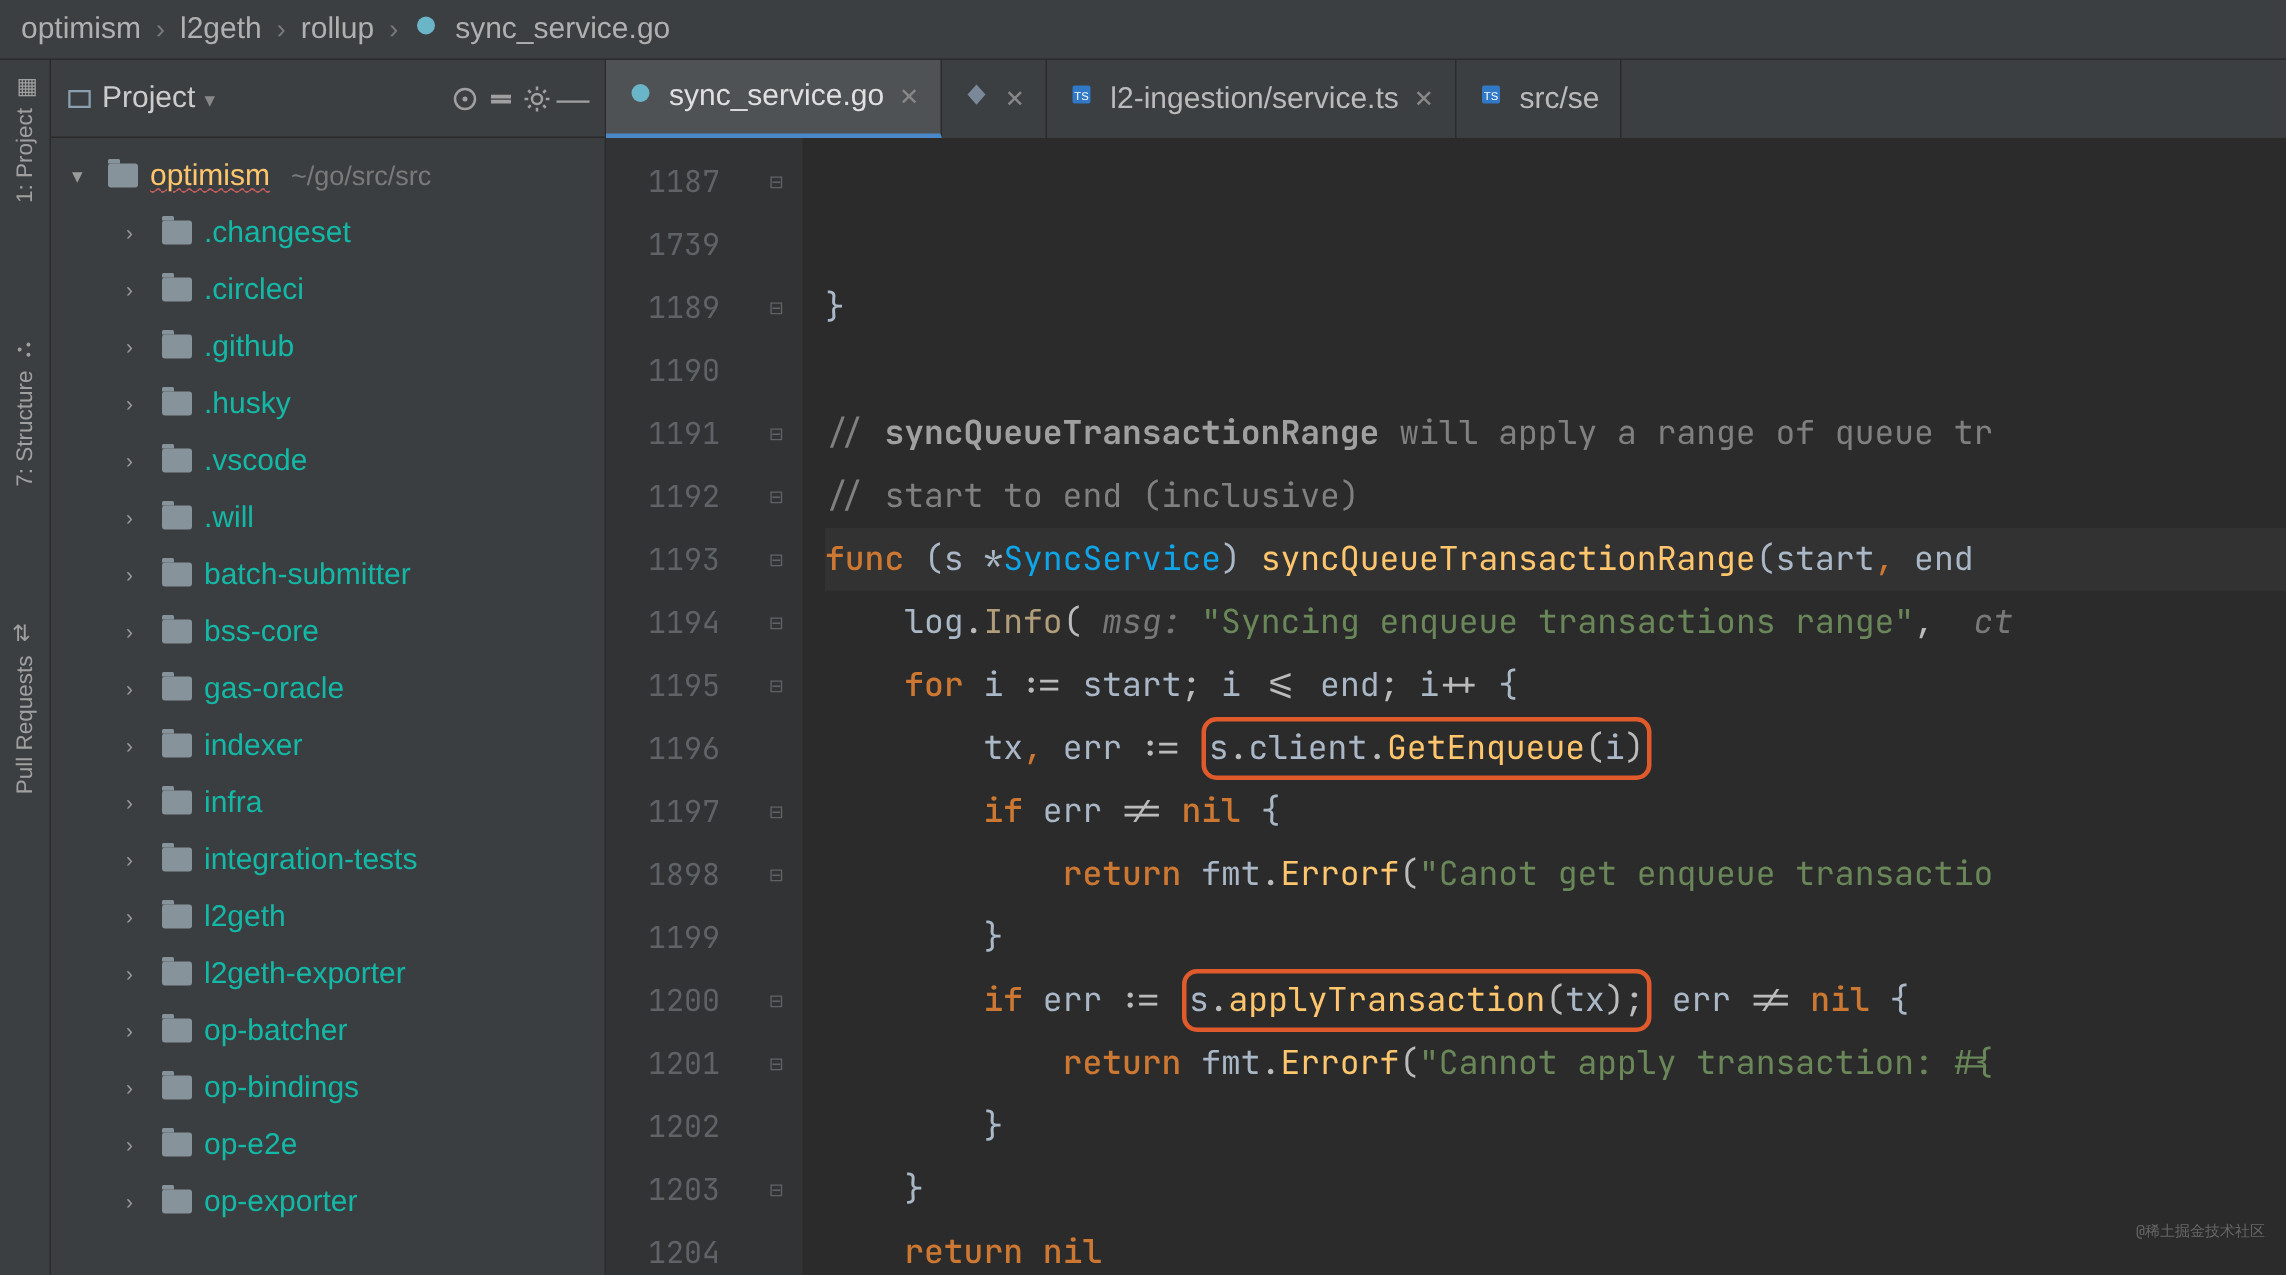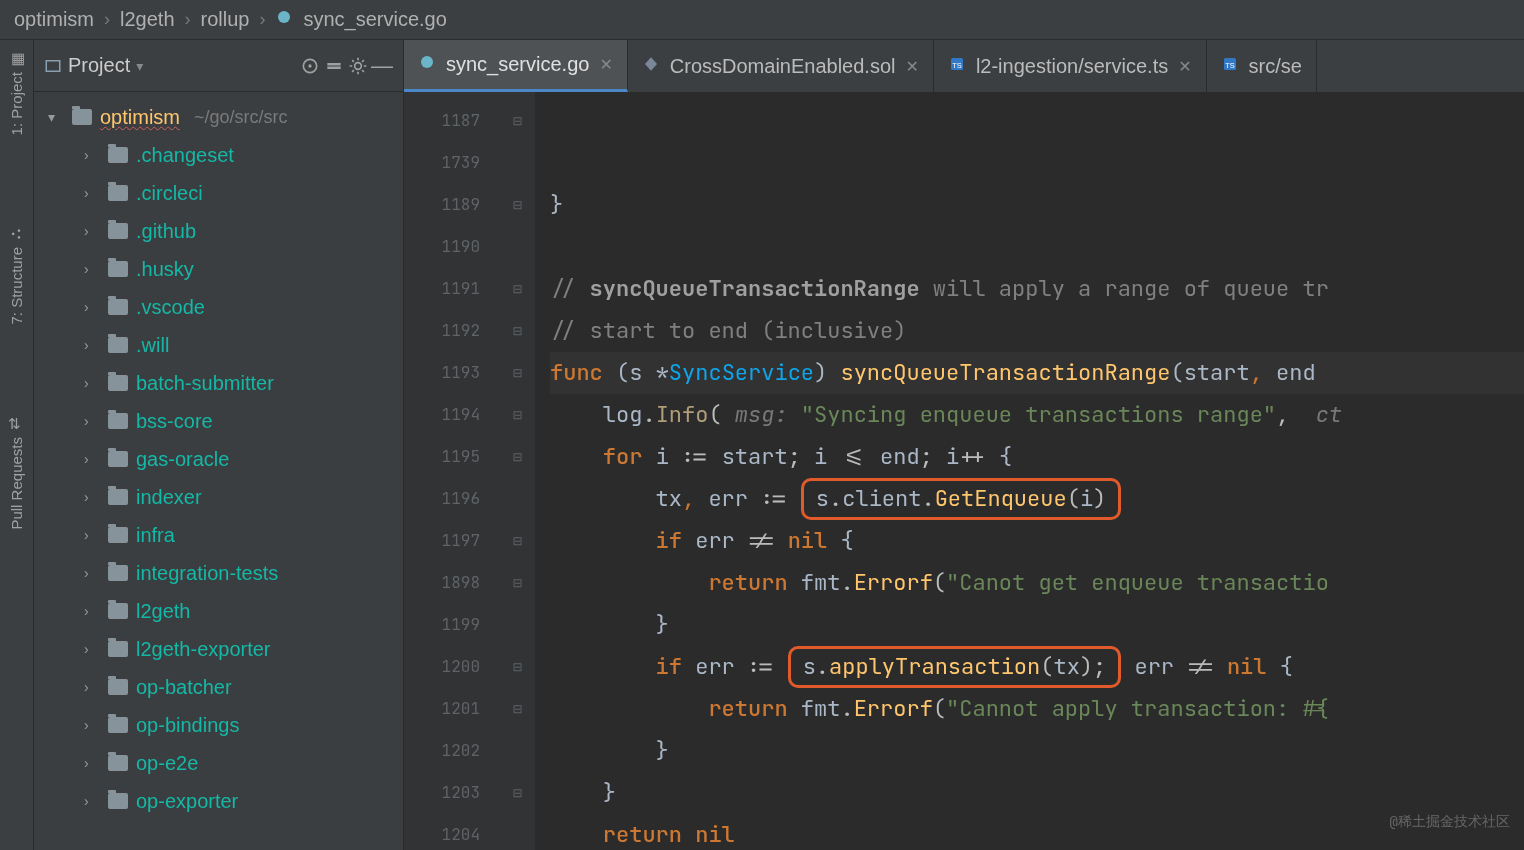--- a/index.html
+++ b/index.html
@@ -118,21 +118,21 @@
   .tab.active { background: #4e5254; color: #e0e0e0; border-bottom: 3px solid #4a88c7;}
   .tab .close { color:#888; font-size:16px; }
   .file-icon { width:18px; height:18px; display:inline-block; }
   .code-area { flex:1; display:flex; overflow:hidden; position:relative; }
   .gutter-numbers {
     width: 96px;
     background: #313335;
     padding-top: 8px;
     text-align: right;
     font-family: "JetBrains Mono", Menlo, monospace;
-    font-size: 16px;
+    font-size: 20px;
     color: #606366;
   }
   .gutter-numbers div { height: 42px; padding-right: 20px; line-height:42px;}
   .fold-strip { width: 36px; background:#313335; padding-top:8px; border-right:1px solid #2b2b2b;}
   .fold-strip div { height:42px; display:flex; align-items:center; justify-content:center; color:#606366; font-size:12px;}
   .code {
     flex:1;
     padding: 8px 0 0 14px;
     font-family: "JetBrains Mono", Menlo, monospace;
     font-size: 22px;
@@ -151,27 +151,27 @@
   .str { color: #6a8759; }
   .cm { color: #808080; text-align: right; }
   .cm strong { color: #a0a0a0; font-weight:600; font-style:normal;}
   .par { color:#a9b7c6; }
   .punc { color: #cc7832; }
   .pm { color: #a9b7c6;}
   .hint { color:#787878; font-style: italic;}
   .boxed {
     border: 3px solid #e05a2b;
     border-radius: 10px;
-    padding: 0 12px;
+    padding: 0 2px;
     display:inline-block;
     line-height: 36px;
   }
   .watermark {
     position:absolute; bottom:8px; right:14px;
-    color:#666; font-size:14px;
+    color:#666; font-size:10px;
   }
 </style>
 </head>
 <body>
 
 <div class="breadcrumb">
   <span>optimism</span>
   <span class="sep">›</span>
   <span>l2geth</span>
   <span class="sep">›</span>
@@ -339,21 +339,20 @@
           <span><svg class="file-icon" viewBox="0 0 24 24">
               <circle cx="12" cy="12" r="8" fill="#6bb5c9"></circle>
             </svg></span>
     <span>sync_service.go</span>
     <span class="close">✕</span>
         </div>
         <div class="tab">
           <span><svg class="file-icon" viewBox="0 0 24 24">
               <polygon points="12,3 20,12 12,21 4,12" fill="#7a8899"></polygon>
             </svg></span>
-    <span>CrossDomainEnabled.sol</span>
     <span class="close">✕</span>
         </div>
         <div class="tab">
           <span><svg class="file-icon" viewBox="0 0 24 24">
               <rect x="4" y="4" width="16" height="16" rx="2" fill="#3178c6"></rect>
               <text x="12" y="17" font-size="10" text-anchor="middle" fill="#fff">TS</text>
             </svg></span>
     <span>l2-ingestion/service.ts</span>
     <span class="close">✕</span>
         </div>

